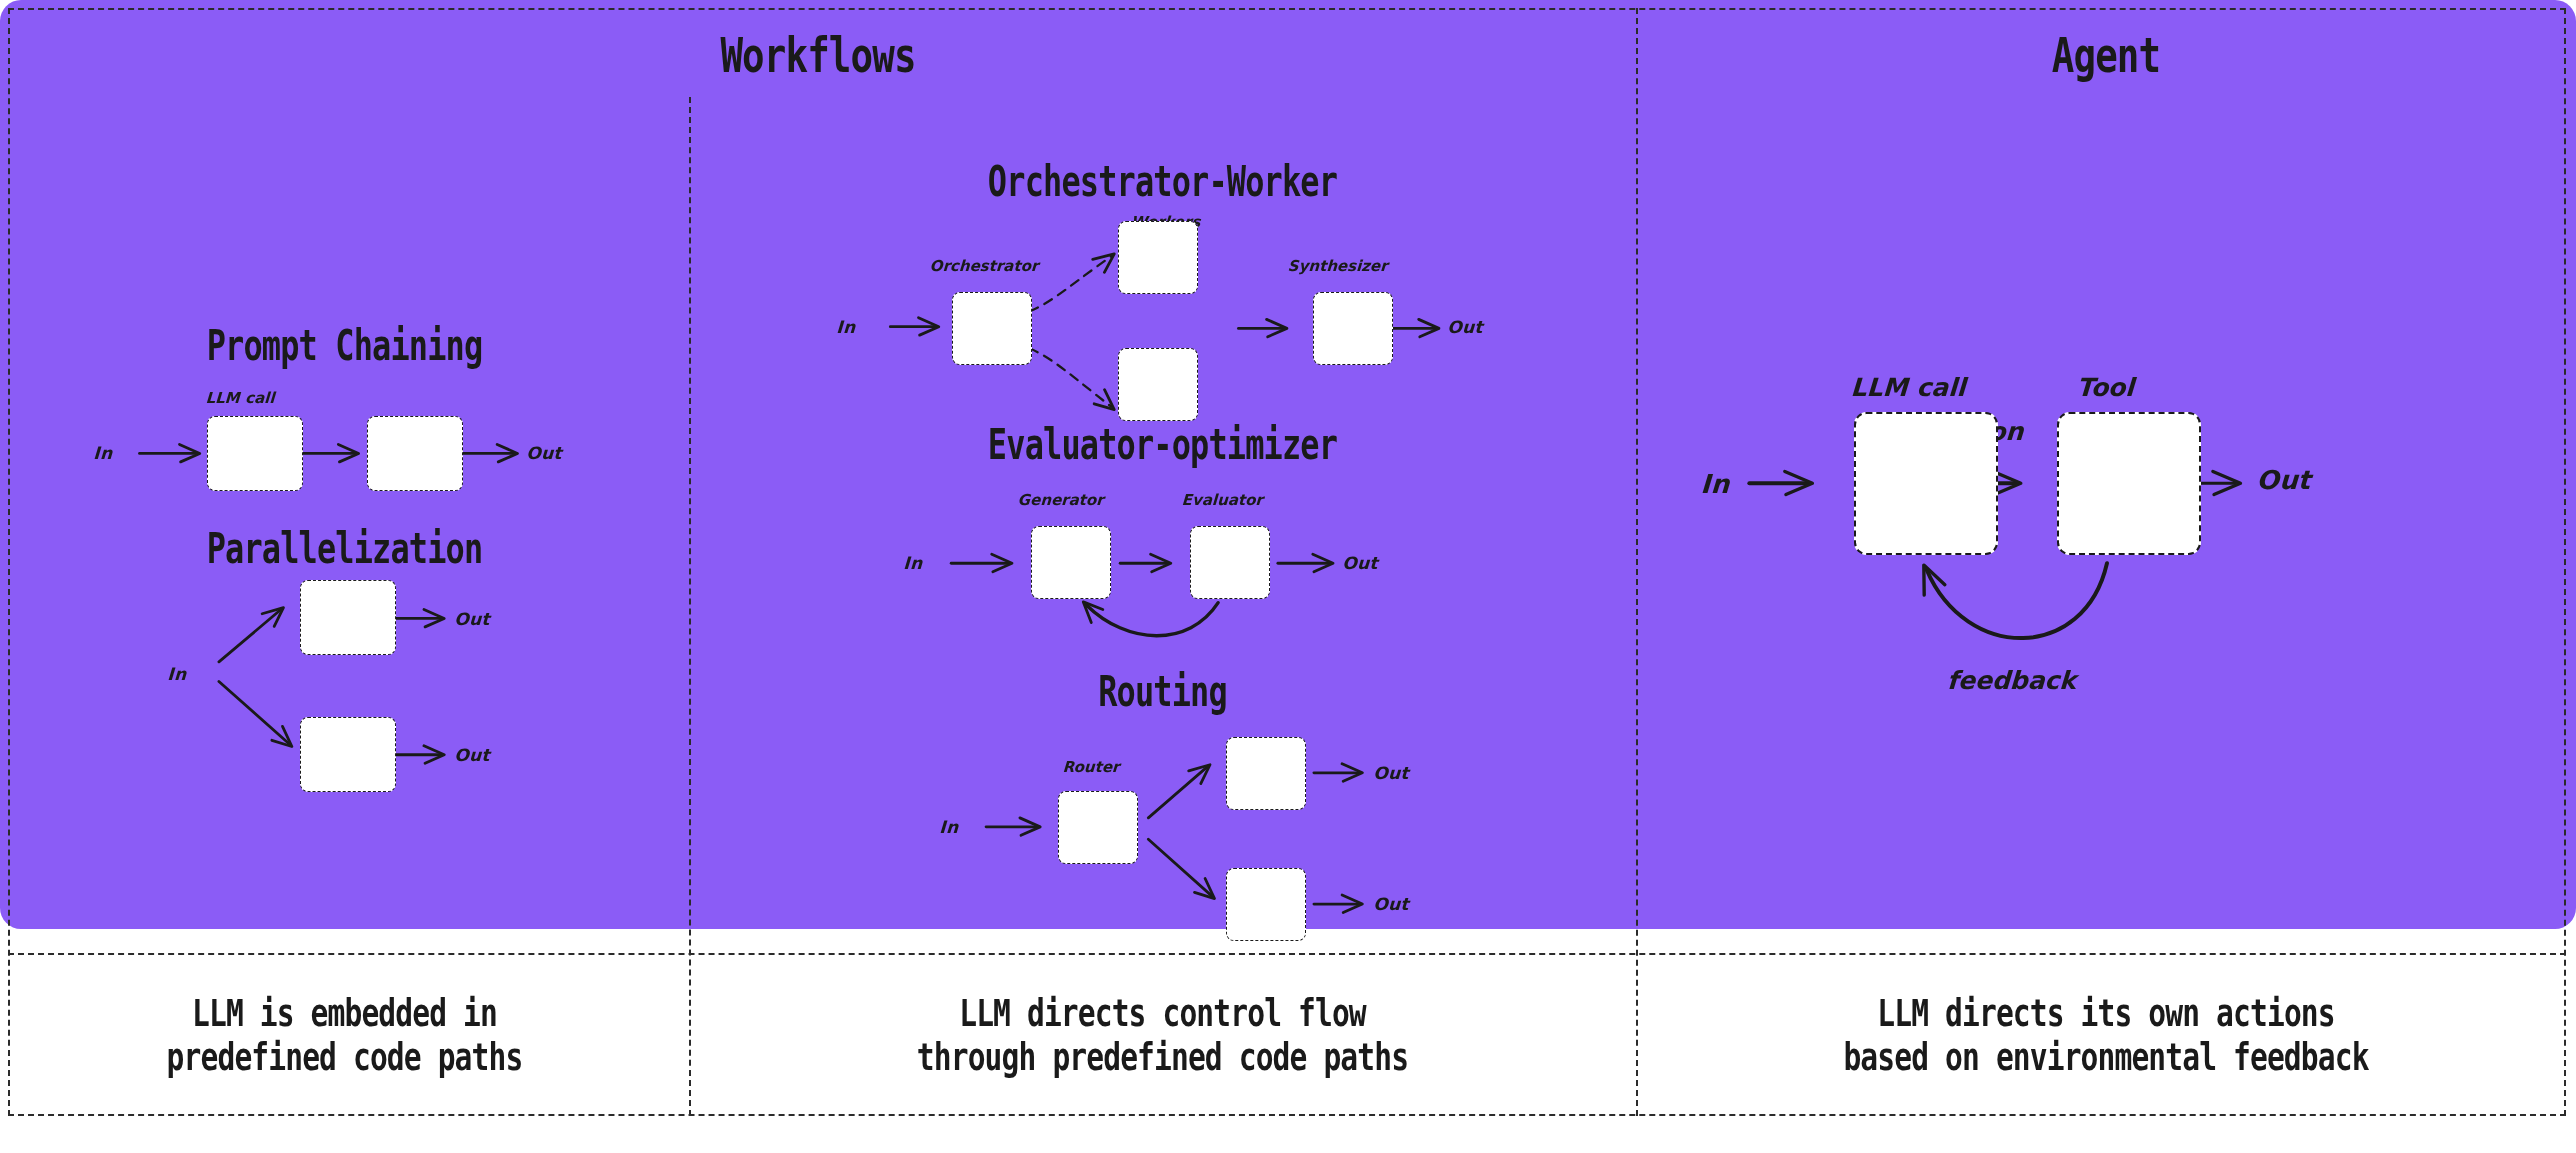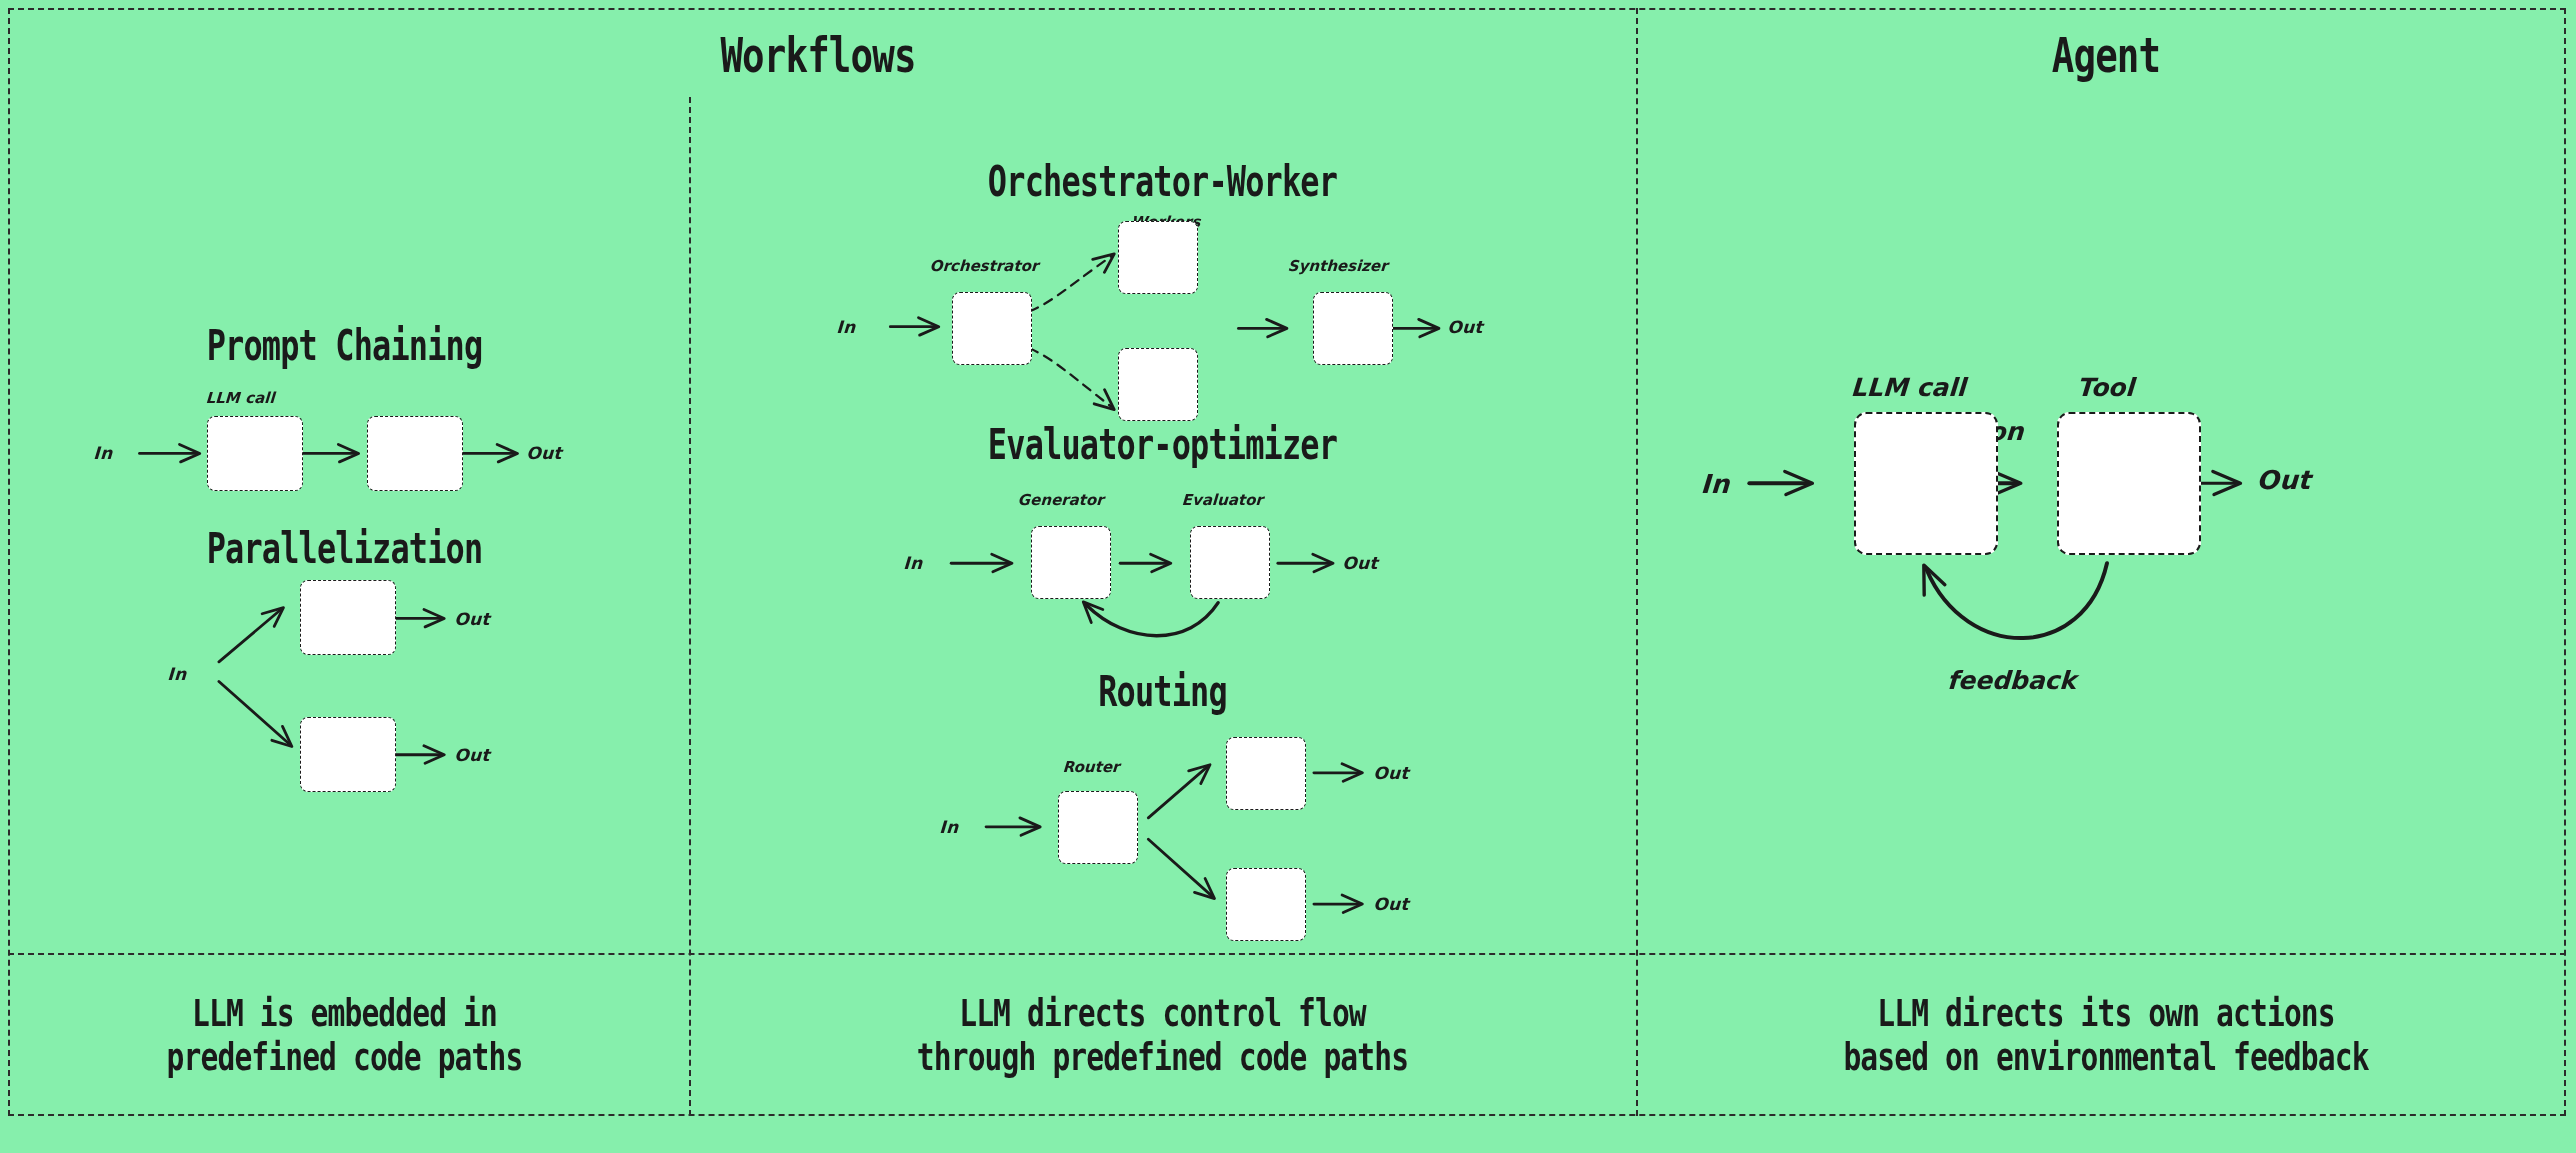--- a/index.html
+++ b/index.html
@@ -1,18 +1,18 @@
 <!DOCTYPE html>
 <html style="font-size:9px"><head>
 <meta charset="utf-8">
 <style>
   html,body{margin:0;padding:0;background:#ffffff;}
   body{width:2576px;height:1153px;font-family:"DejaVu Sans",sans-serif;color:#1a1a1a;}
 
-  #root{position:relative;width:2576px;height:1153px;background:#86efac;}
+  #root{position:relative;width:2576px;height:929px;background:#8b5cf6;border-radius:21px;}
 
   
   .frame{
     position:absolute; left:8px; top:8px; width:2558px; height:1108px;
     border:2.8px dashed #2b2b2b; box-sizing:border-box;
   }
   .vdiv-main{
     position:absolute; left:1636px; top:8px; width:0; height:1108px;
     border-left:2.8px dashed #2b2b2b;
   }

